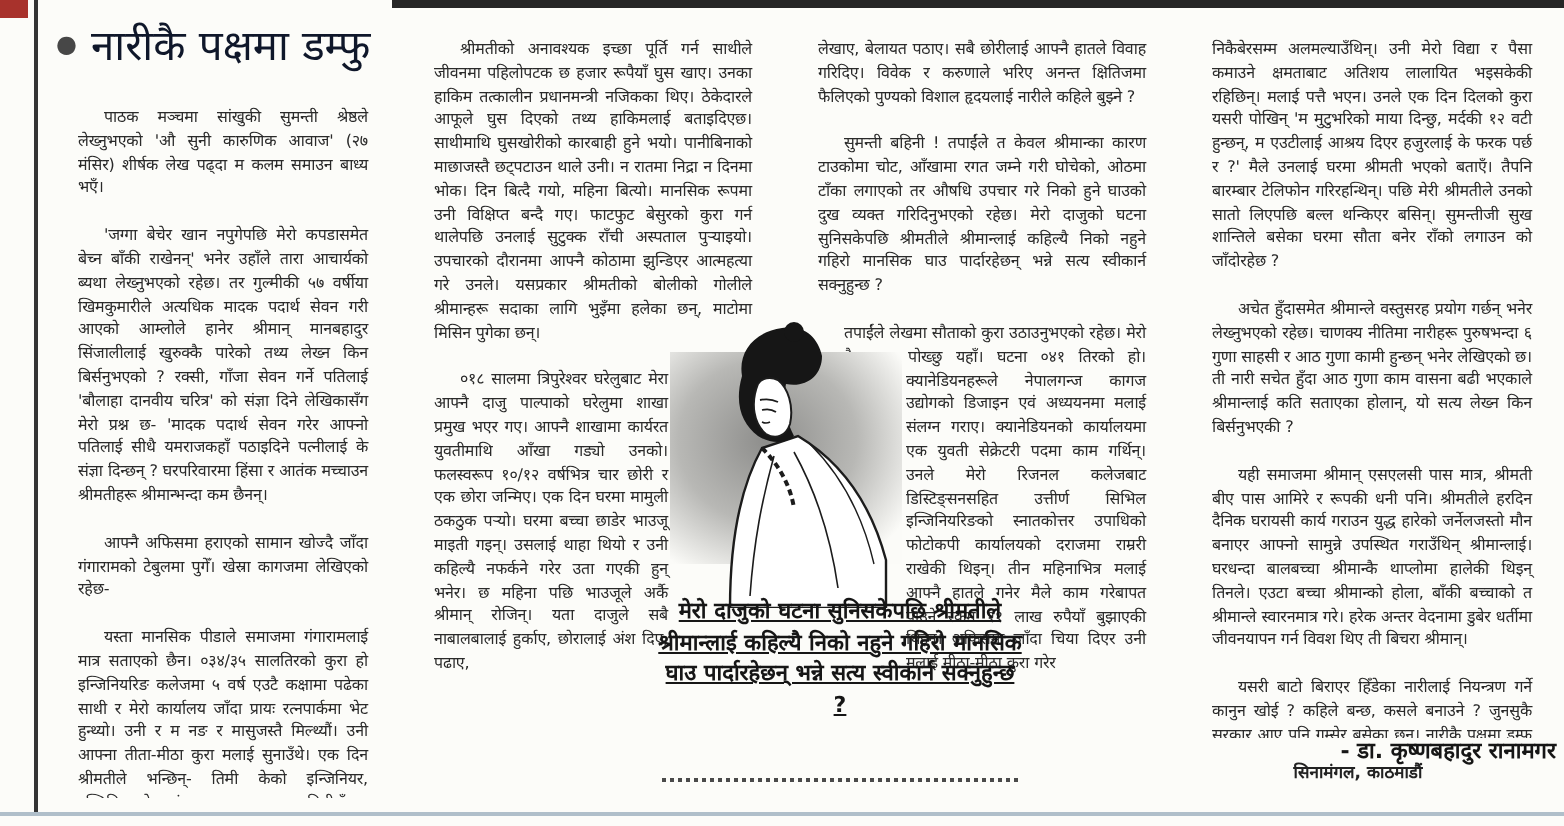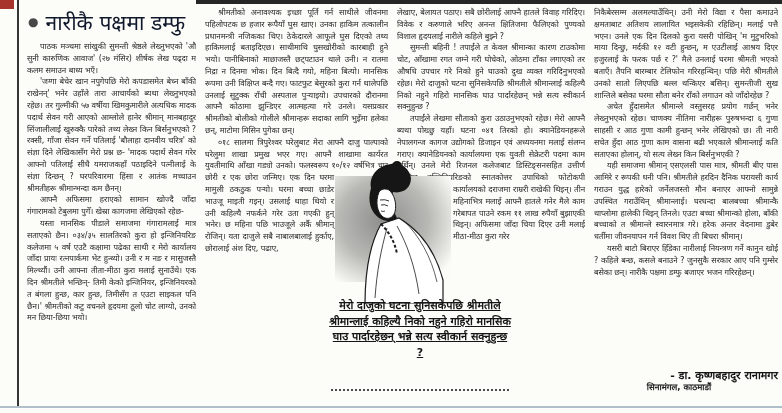--- a/index.html
+++ b/index.html
@@ -21,21 +21,21 @@
   .col {
     position:absolute; text-align:justify;
     font-size:8px; line-height:11.8px; letter-spacing:-0.1px;
     overflow:hidden;
   }
   .col-1 { left:27px;  top:41px; width:169px; height:358px; }
   .col-2 { left:205px; top:7px;  width:183px; height:392px; }
   .col-3 { left:397px; top:7px;  width:188px; height:392px; }
   .col-4 { left:594px; top:7px;  width:184px; height:362px; }
 
-  .para { text-indent:13px; margin:0; }
+  .para { text-indent:13px; margin:12px; }
   .para.noindent { text-indent:0; }
   .para.verse { text-indent:0; padding-left:8px; }
 
   .cut { display:block; }
   .cut-right {
     float:right; width:54px; height:391px;
     shape-outside: polygon(0px 170px, 54px 170px, 54px 391px, 0px 391px);
   }
   .cut-left {
     float:left; width:56px; height:391px;

